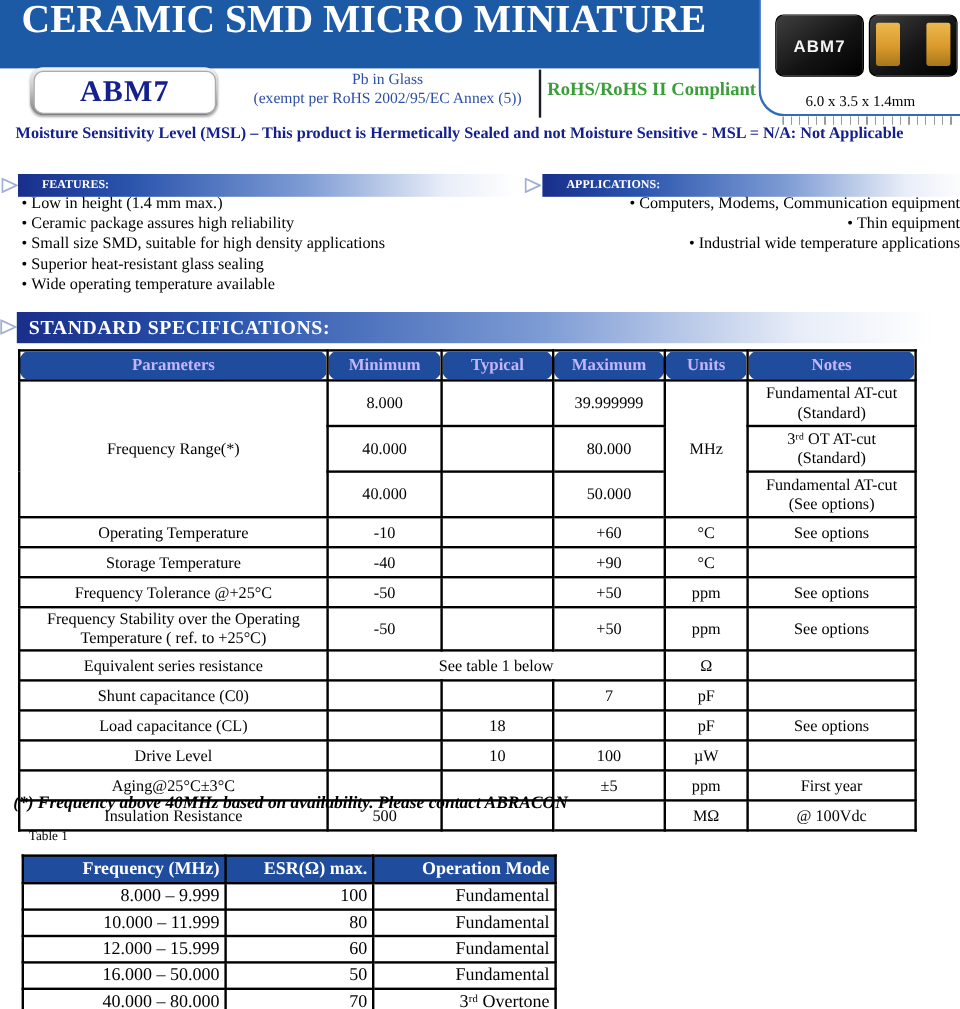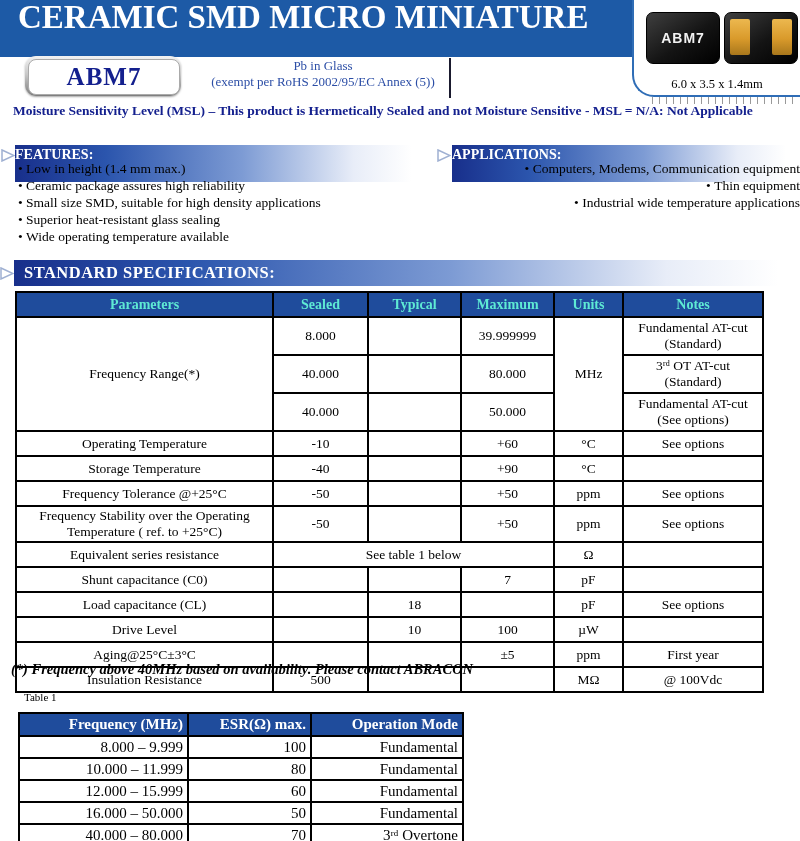--- a/index.html
+++ b/index.html
@@ -38,30 +38,30 @@
   .divider-v{position:absolute;left:449px;top:58px;width:2px;height:40px;background:#1a1a2e;}
   .rohs{position:absolute;left:456px;top:66px;white-space:nowrap;
       color:var(--rohs_green,#3A9E3A);font-weight:bold;font-size:15.5px;}
   .msl{position:absolute;left:13px;top:103px;width:782px;
       color:var(--navy_text,#14208E);font-weight:bold;font-size:13.5px;}
 
   
   .sec-arrow{position:absolute;width:14px;height:13px;}
   .sec-bar{position:absolute;color:#fff;font-weight:bold;
       background:linear-gradient(90deg,#182F8B 0%,#2B55AD 22%,#7d9bd4 55%,#e8edf8 82%,#fff 96%);}
-  .bar-sm{height:37px;line-height:19px;font-size:14px;padding-left:0;}
+  .bar-sm{height:19px;line-height:19px;font-size:10px;padding-left:20px;}
   .bar-lg{height:26px;line-height:26px;font-size:16.5px;padding-left:10px;letter-spacing:.5px;}
   .bullets{position:absolute;margin:0;padding:0;list-style:none;font-size:13.5px;line-height:17px;}
   .bullets li::before{content:"\2022\00a0";}
 
   
   table{border-collapse:collapse;table-layout:fixed;}
   .spec{position:absolute;left:15px;top:291px;width:747px;font-size:13.5px;}
   .spec th,.spec td{border:2px solid #000;text-align:center;vertical-align:middle;padding:1px 4px;overflow:hidden;}
-  .spec th{background:var(--table_header_blue,#1F4C9C);color:#5eead4;font-size:14px;height:21px;}
+  .spec th{background:var(--table_header_blue,#1F4C9C);color:#c4b5fd;font-size:14px;height:21px;border-radius:10px;}
   .spec td{height:21px;}
   .spec tr.fr td{height:34px;line-height:16px;}
   .spec tr.h2 td{height:32px;line-height:16px;}
 
   
   .footnote{position:absolute;left:11px;top:661px;font-weight:bold;font-style:italic;font-size:14.5px;}
   .t1caption{position:absolute;left:24px;top:691px;font-size:11px;}
   .table1{position:absolute;left:18px;top:712px;width:444px;font-size:15px;}
   .table1 th,.table1 td{border:2px solid #000;text-align:right;vertical-align:middle;padding:0 4px;}
   .table1 th{background:var(--table_header_blue,#1F4C9C);color:#fff;font-size:15px;height:21px;}
@@ -89,20 +89,21 @@
   <div class="ruler"></div>
 
   <div class="badge">
     <div class="badge-inner">ABM7</div>
   </div>
   <div class="pb-note">
     <div>Pb in Glass</div>
     <div>(exempt per RoHS 2002/95/EC Annex (5))</div>
   </div>
   <div class="divider-v"></div>
+  <div class="rohs">RoHS/RoHS II Compliant</div>
 
   <div class="msl">Moisture Sensitivity Level (MSL) – This product is Hermetically Sealed and not Moisture Sensitive - MSL = N/A: Not Applicable</div>
 
   <div class="sec-arrow" style="left:1px;top:148px;">
     <svg width="14" height="13" viewBox="0 0 14 13">
         <path d="M1 1 L13 6.5 L1 12 Z" fill="#fff" stroke="#9fb0d2" stroke-width="1.5"></path>
       </svg>
   </div>
   <div class="sec-bar bar-sm" style="left:15px;top:145px;width:413px;">
     <span>FEATURES:</span>
@@ -143,21 +144,21 @@
         <col style="width:257px">
         <col style="width:95px">
         <col style="width:93px">
         <col style="width:93px">
         <col style="width:69px">
         <col style="width:140px">
       </colgroup>
     <tbody>
         <tr>
       <th>Parameters</th>
-      <th>Sealed</th>
+      <th>Minimum</th>
       <th>Typical</th>
       <th>Maximum</th>
       <th>Units</th>
       <th>Notes</th>
     </tr>
     <tr class="fr">
       <td rowspan="3">Frequency Range(*)</td>
       <td>8.000</td>
       <td></td>
       <td>39.999999</td>

